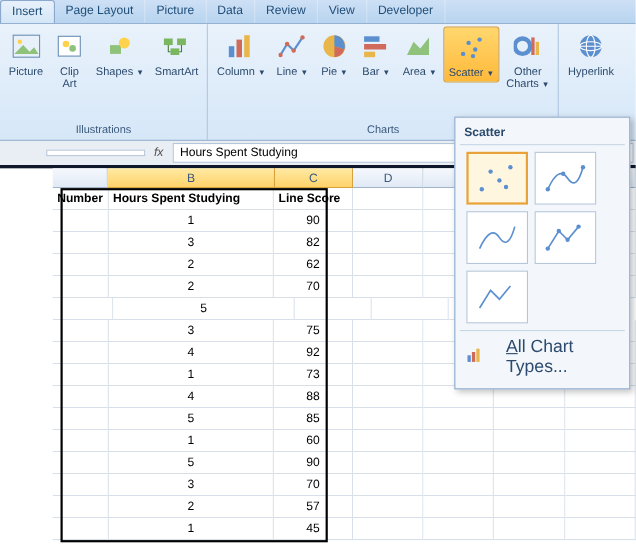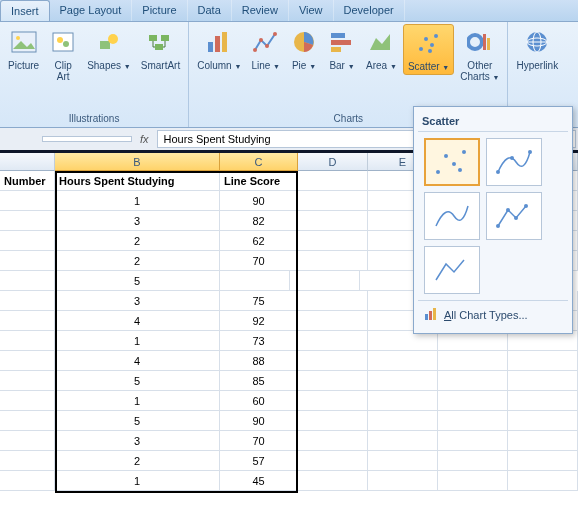--- a/index.html
+++ b/index.html
@@ -33,25 +33,25 @@
 .cell.head { font-weight: bold; background: #fff; }
 .cell.data { text-align: center; }
 
 .selection-box { position: absolute; border: 2px solid #000; pointer-events: none; }
 
 .dropdown { position: absolute; top: 106px; left: 413px; width: 160px; background: #f3f7fc; border: 1px solid #8aa9cc; box-shadow: 2px 2px 6px rgba(0,0,0,0.25); padding: 4px; z-index: 10; }
 .dropdown .title { font-weight: bold; color: #2b4a6d; padding: 4px; font-size: 11px; }
 .dd-grid { display: flex; flex-wrap: wrap; gap: 6px; padding: 6px; border-bottom: 1px solid #c8d6e6; border-top: 1px solid #c8d6e6; }
 .dd-item { width: 56px; height: 48px; border: 1px solid #b6c6d9; background: #fff; display: flex; align-items: center; justify-content: center; cursor: pointer; }
 .dd-item.sel { border: 2px solid #e8a23a; background: #fff6e0; }
-.dd-all { display: flex; align-items: center; gap: 6px; padding: 6px; cursor: pointer; font-size: 11px; color: #2b4a6d; }
+.dd-all { display: flex; align-items: center; gap: 22px; padding: 6px; cursor: pointer; font-size: 16px; color: #2b4a6d; }
 .dd-all .u { text-decoration: underline; }
 
 
-.cA { width: 55px; }
+.cA { width: 55px; margin-left: 48px; }
 .cB { width: 165px; }
 .cC { width: 78px; }
 .cD, .cE, .cF, .cG { width: 70px; }
 </style>
 </head>
 <body>
 
 <div class="tabs">
   <div class="tab active">Insert</div>
   <div class="tab">Page Layout</div>

